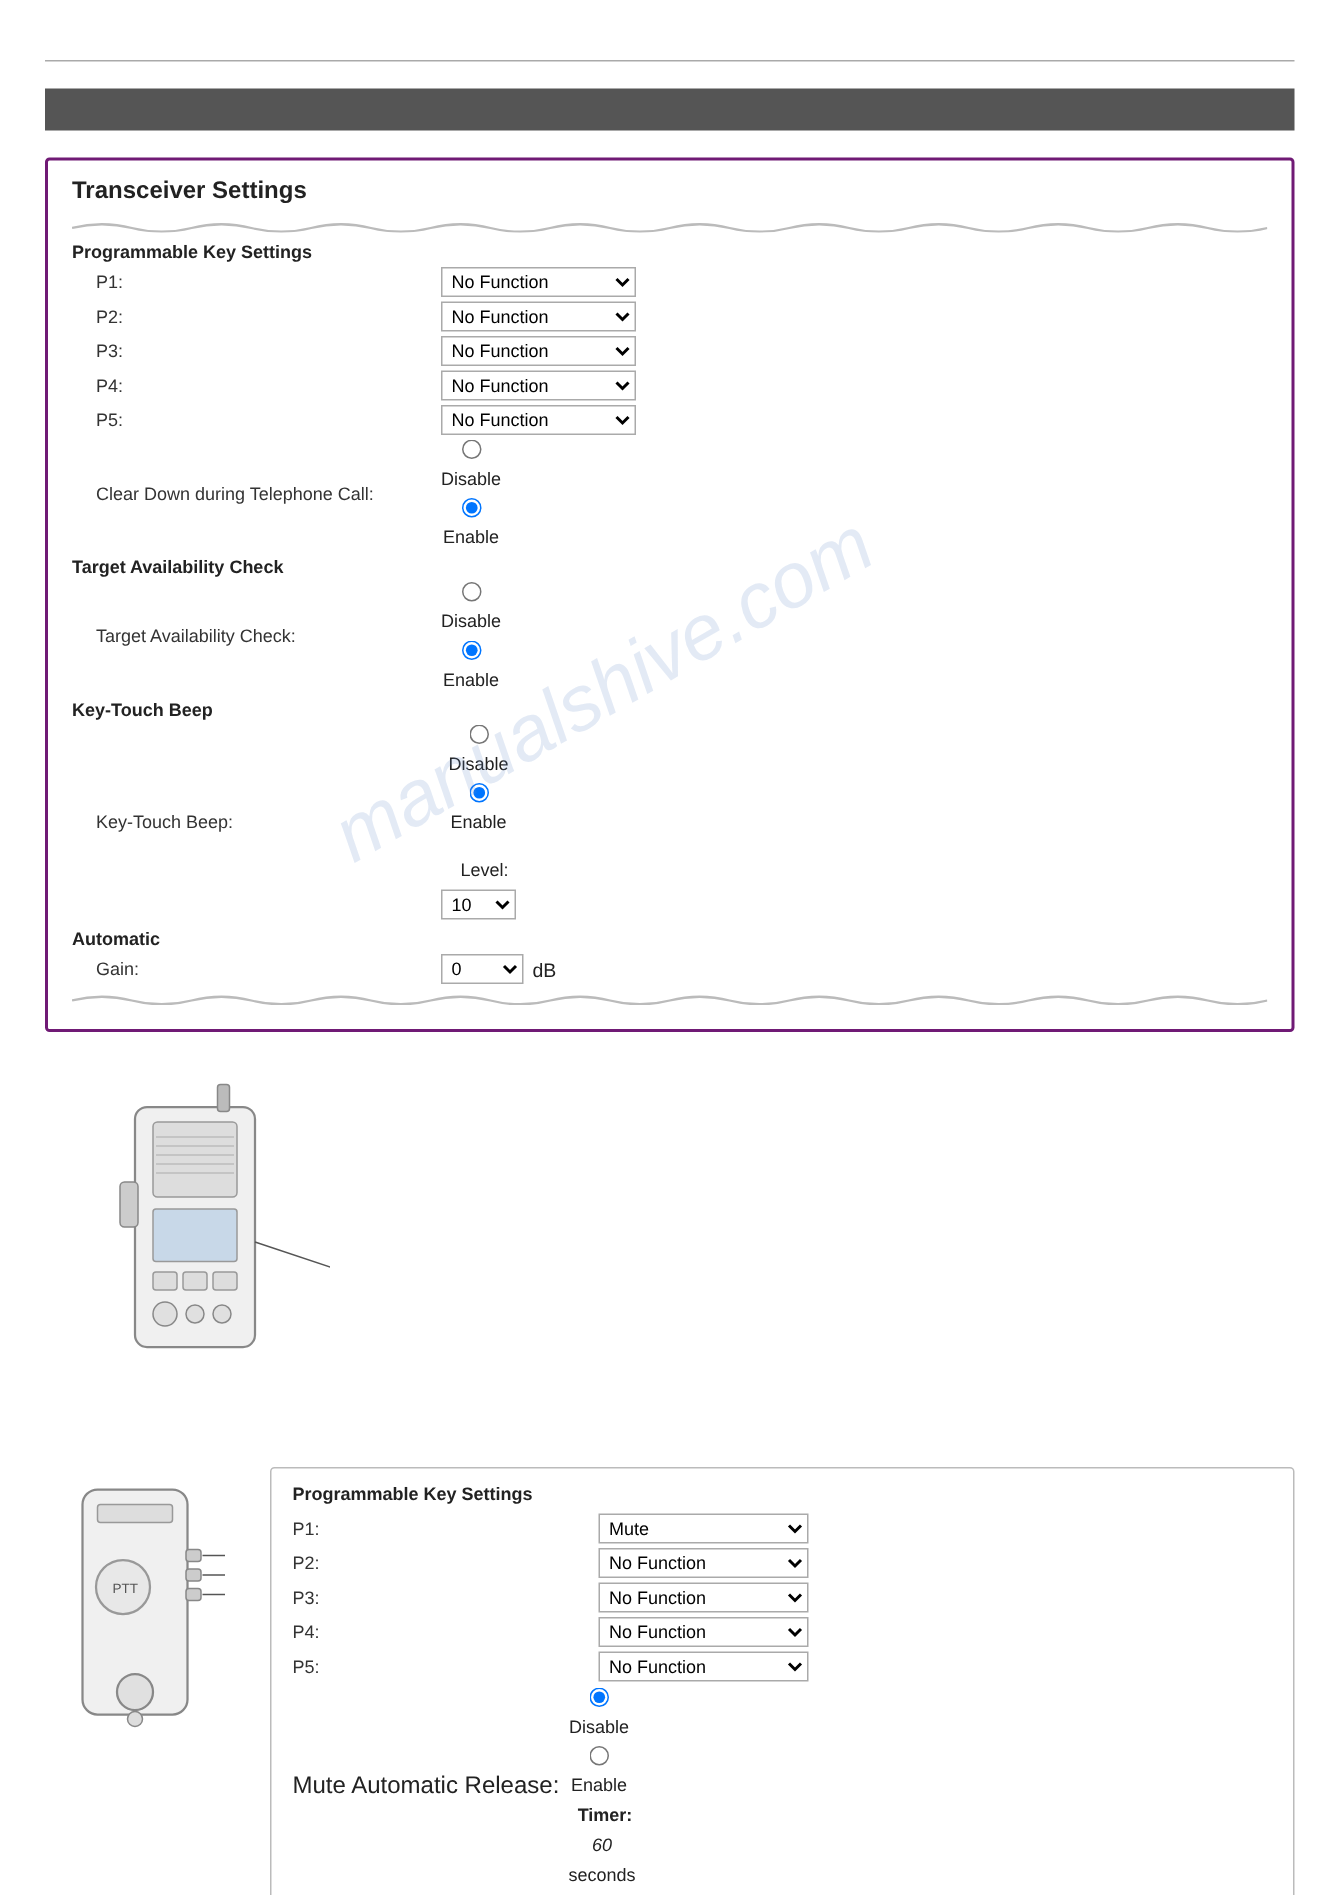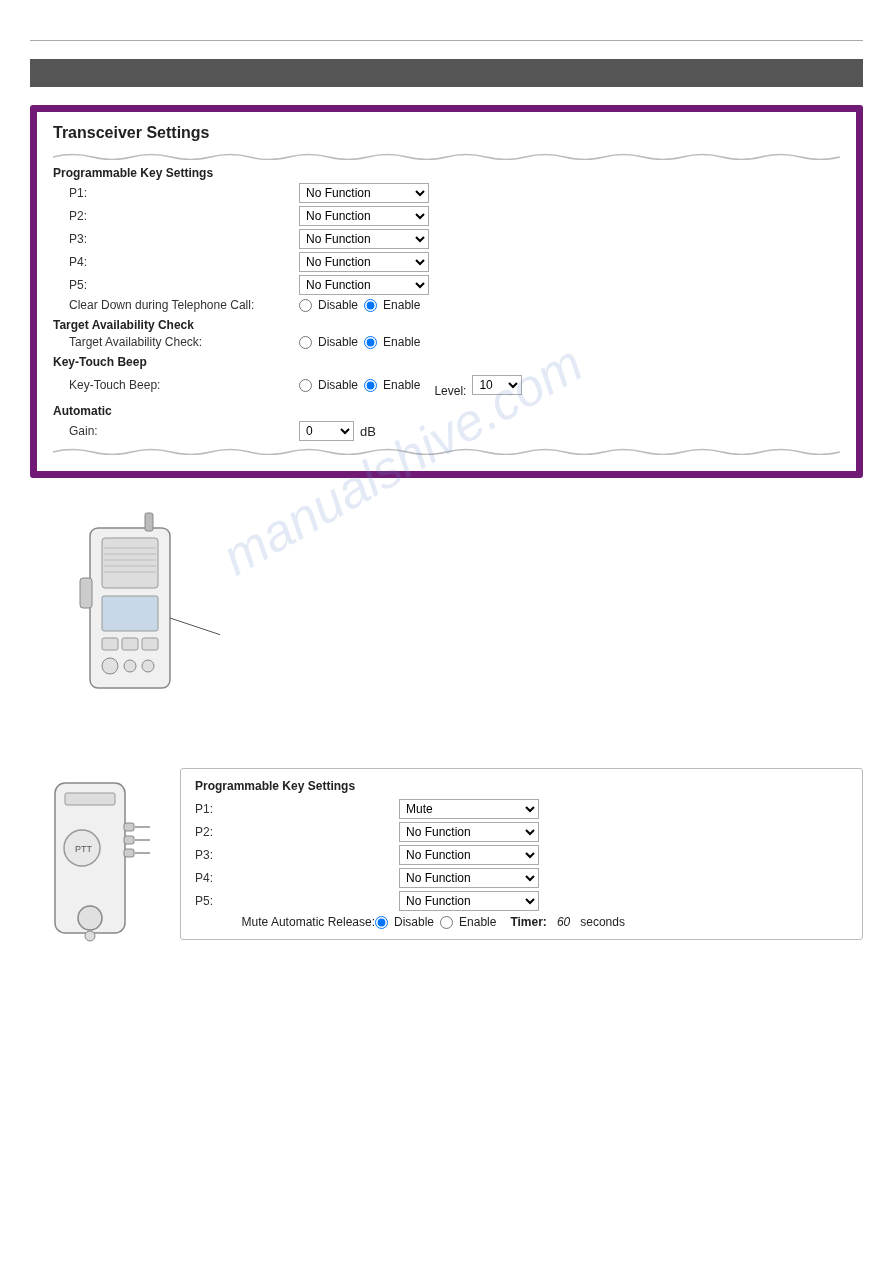--- a/index.html
+++ b/index.html
@@ -24,21 +24,21 @@
       height: 28px;
       margin: 18px 30px 0 30px;
     }
 
     .main-content {
       margin: 18px 30px 0 30px;
     }
 
     
     .settings-box {
-      border: 7px solid #701a75;
+      border: 2px solid #701a75;
       border-radius: 3px;
       padding: 12px 16px 12px 16px;
       margin-bottom: 20px;
       position: relative;
     }
 
     .settings-box-title {
       font-size: 16px;
       font-weight: bold;
       margin-bottom: 8px;
@@ -90,20 +90,21 @@
       border: 1px solid #aaa;
       background: #fff;
       min-width: 130px;
     }
 
     .radio-group {
       display: flex;
       align-items: center;
       gap: 6px;
       font-size: 12px;
+      flex-direction: column;
     }
 
     .radio-group input[type=radio] {
       margin: 0;
     }
 
     
     .watermark {
       position: absolute;
       top: 430px;
@@ -182,22 +183,21 @@
 
     .mute-row {
       display: flex;
       align-items: center;
       font-size: 12px;
       margin-top: 4px;
     }
 
     .mute-label {
       width: 180px;
-      font-size: 12px;
-      text-align: right;
+      font-size: 16px;
     }
   </style>
 </head>
 <body>
 
 <div class="top-line"></div>
 <div class="dark-header"></div>
 
 <div class="main-content">
 

